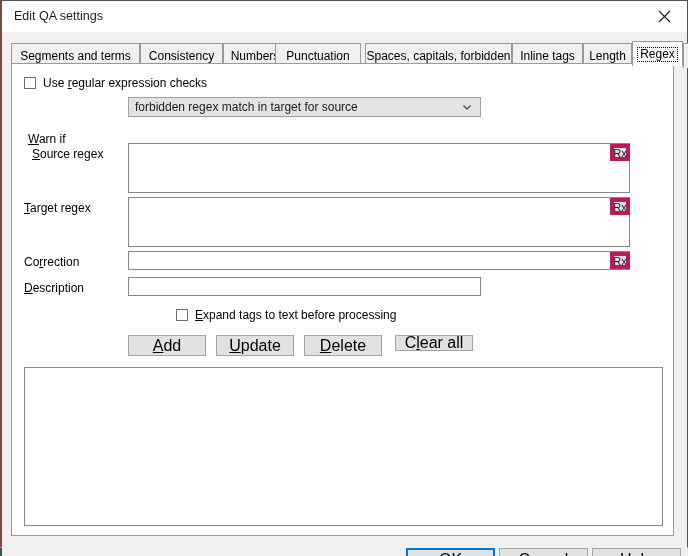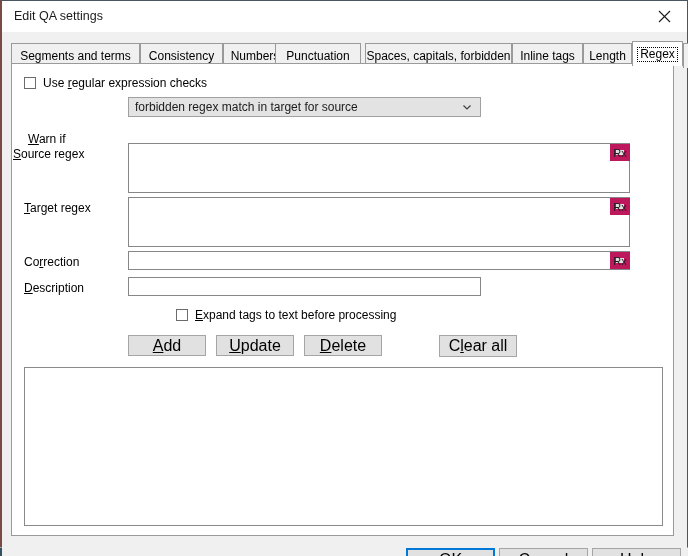--- a/index.html
+++ b/index.html
@@ -168,21 +168,21 @@
     position: absolute;
     background: #ffffff;
     border: 1px solid #878787;
     box-sizing: border-box;
   }
   .rx-btn {
     position: absolute;
     width: 20px;
     height: 17px;
     background: #e1e1e1;
-    border: 6px solid #be185d;
+    border: 4px solid #be185d;
     box-sizing: border-box;
     font-size: 11px;
     color: #1b1b1b;
     display: flex;
     align-items: center;
     justify-content: center;
     cursor: default;
     z-index: 3;
   }
 
@@ -305,21 +305,21 @@
       </div>
 
       <div class="lbl" style="left:16px;top:37px;margin-top:31px;"><u>W</u><span>arn if</span></div>
       <div class="combo" style="left:116px;top:33px;width:353px;height:20px;">
         <span>forbidden regex match in target for source</span>
         <svg class="arrow" viewBox="0 0 10 10">
           <polyline points="1.5,3.5 5,7 8.5,3.5" fill="none" stroke="#404040" stroke-width="1.2"></polyline>
         </svg>
       </div>
 
-      <div class="lbl" style="left:1px;top:83px;"><u>S</u><span>ource regex</span></div>
+      <div class="lbl" style="left:20px;top:83px;"><u>S</u><span>ource regex</span></div>
       <div class="textbox" style="left:116px;top:79px;width:502px;height:50px;"></div>
       <div class="rx-btn" style="left:598px;top:80px;">
           <span>Rx</span>
         </div>
 
       <div class="lbl" style="left:12px;top:137px;"><u>T</u><span>arget regex</span></div>
       <div class="textbox" style="left:116px;top:133px;width:502px;height:50px;"></div>
       <div class="rx-btn" style="left:598px;top:134px;">
           <span>Rx</span>
         </div>
@@ -340,21 +340,21 @@
 
       <div class="btn" style="left:116px;top:271px;width:78px;height:21px;">
           <span><u>A</u><span>dd</span></span>
         </div>
       <div class="btn" style="left:204px;top:271px;width:78px;height:21px;">
           <span><u>U</u><span>pdate</span></span>
         </div>
       <div class="btn" style="left:292px;top:271px;width:78px;height:21px;">
           <span><u>D</u><span>elete</span></span>
         </div>
-      <div class="btn" style="left:383px;top:271px;width:78px;height:22px;margin-left:44px;">
+      <div class="btn" style="left:383px;top:271px;width:78px;height:16px;">
           <span><span>C</span><u>l</u><span>ear all</span></span>
         </div>
 
       <div class="listbox" style="left:12px;top:303px;width:639px;height:159px;"></div>
 
     </div>
 
     <div class="footer">
       <div class="btn btn-default" style="left:404px;top:12px;width:89px;height:24px;">
           <span><span>O</span><u>K</u></span>

